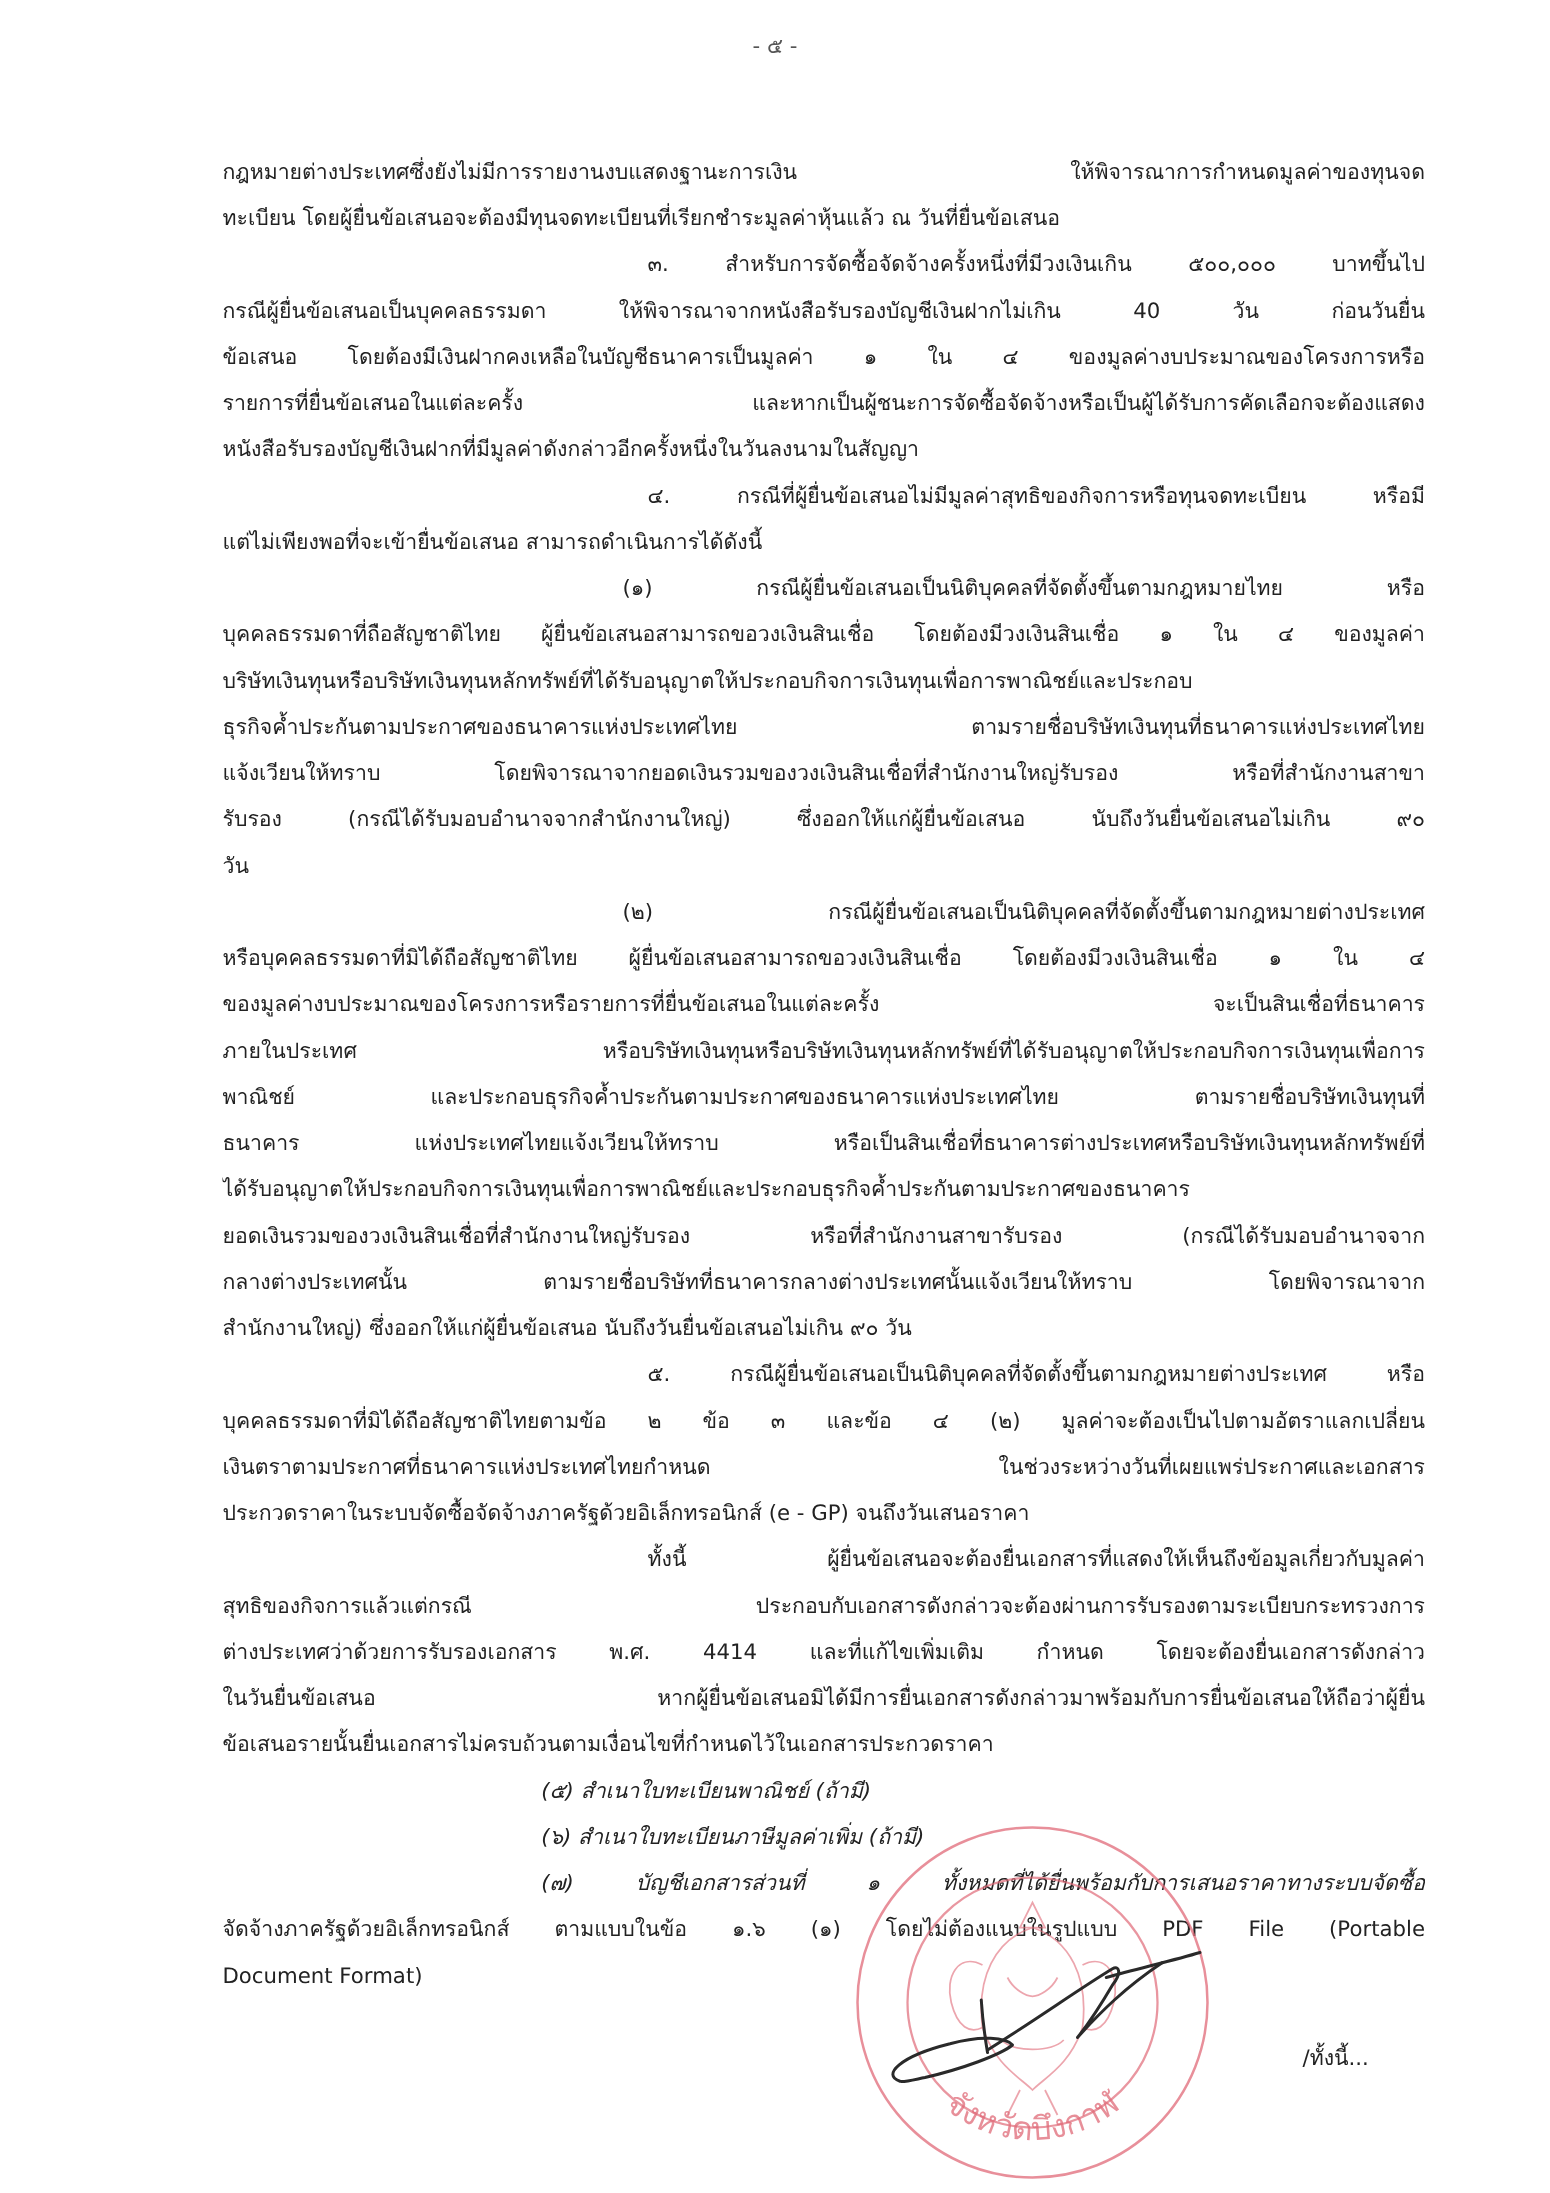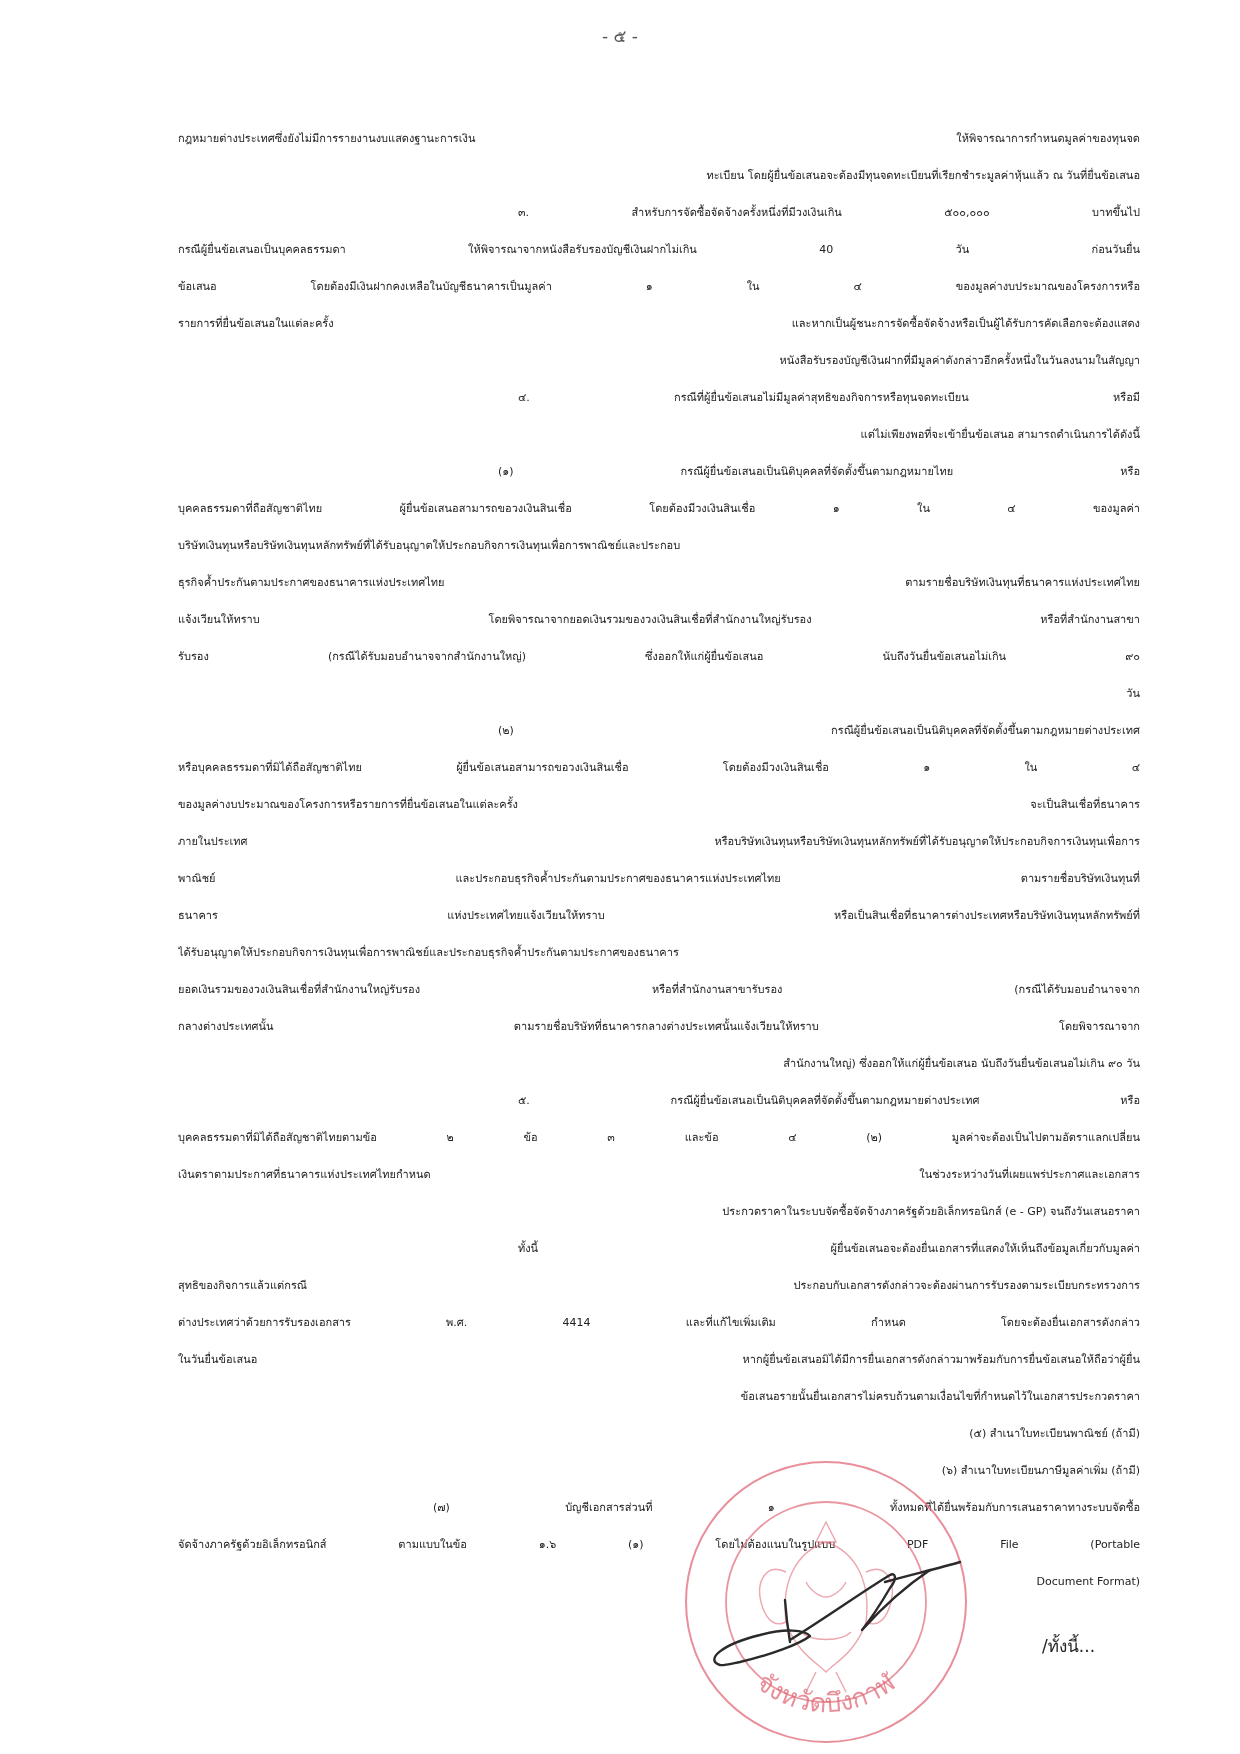--- a/index.html
+++ b/index.html
@@ -6,27 +6,27 @@
   body {
     width: 1240px; height: 1754px; background: #ffffff; position: relative; overflow: hidden;
     font-family: "DejaVu Sans", "Liberation Sans", sans-serif; color: #222222;
   }
   .page-number {
     position: absolute; top: 22px; left: 0; width: 1240px; text-align: center;
     font-size: 17px; color: #555;
   }
   .body-text {
     position: absolute; left: 178px; top: 120px; width: 962px;
-    font-size: 11px; line-height: 37px;
+    font-size: 17px; line-height: 37px;
   }
-  .line { white-space: nowrap; overflow: visible; height: 37px; text-align: right; }
+  .line { white-space: nowrap; overflow: visible; height: 37px; }
   .line.justify { text-align: justify; text-align-last: justify; white-space: normal; height: 37px; overflow: hidden; }
   .ind1 { padding-left: 340px; }
   .ind2 { padding-left: 320px; }
-  .ind4 { padding-left: 255px; }
+  .ind4 { padding-left: 255px; font-style: italic; }
   .continue-mark {
     position: absolute; left: 1042px; top: 1632px; font-size: 17px; color: #222;
   }
   .seal {
     position: absolute; left: 676px; top: 1452px; width: 300px; height: 300px;
     pointer-events: none;
   }
   .signature {
     position: absolute; left: 690px; top: 1560px; width: 280px; height: 120px;
     pointer-events: none;

